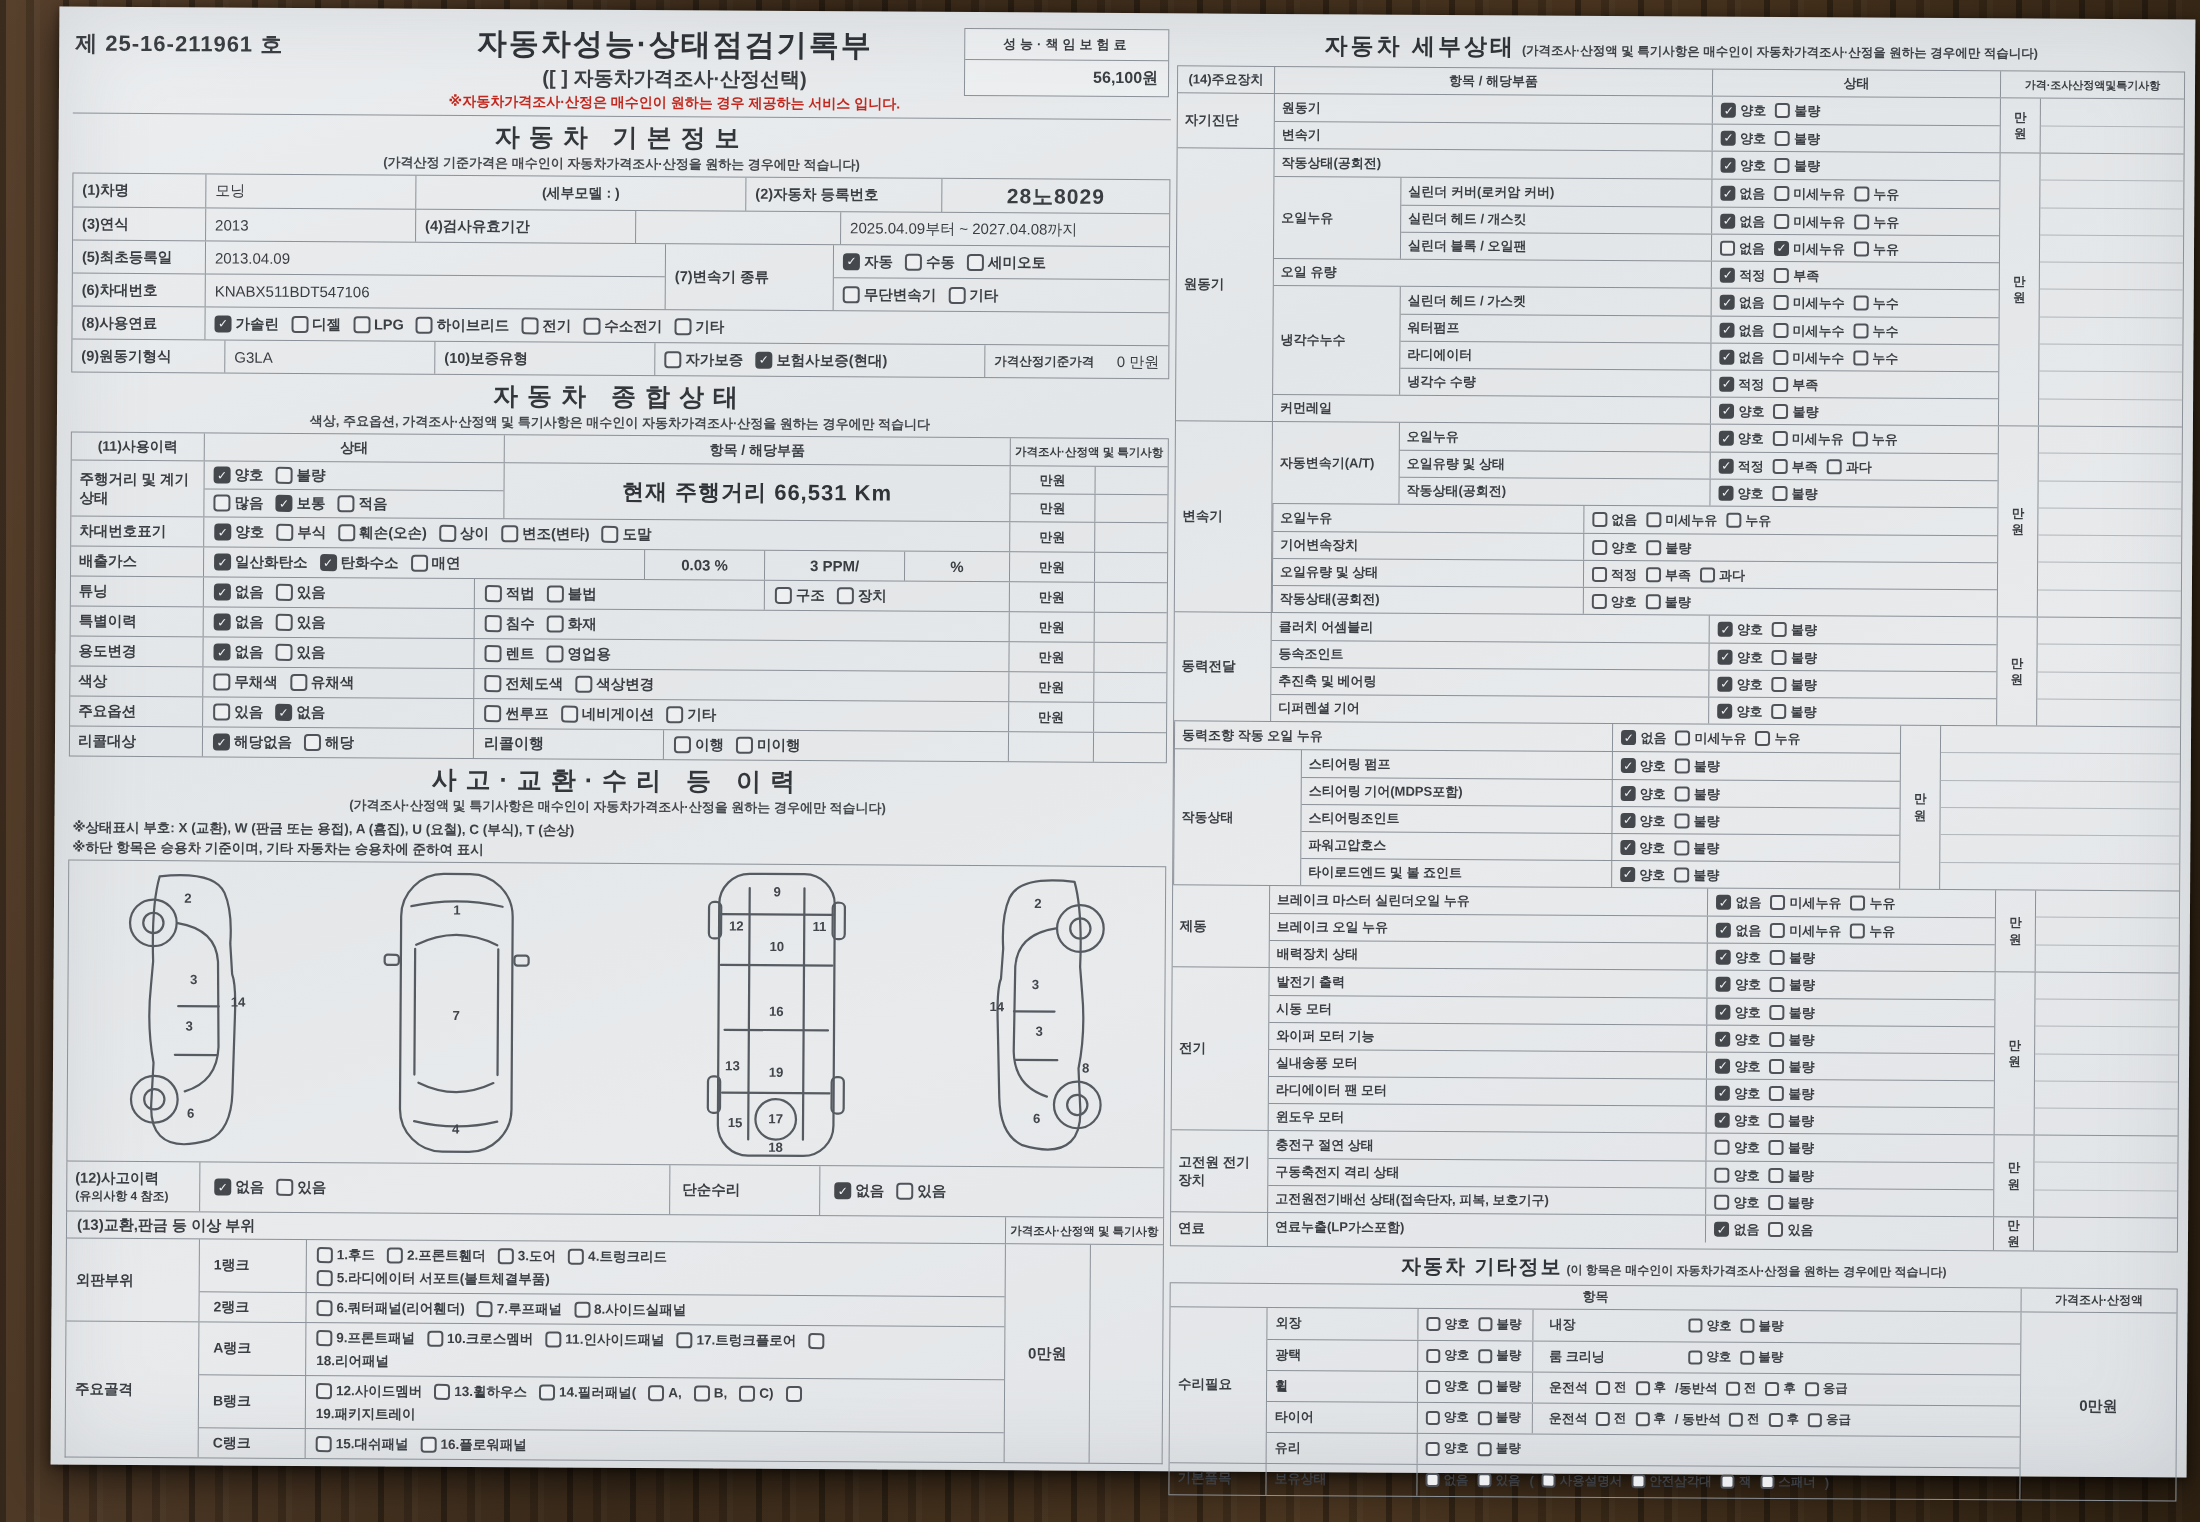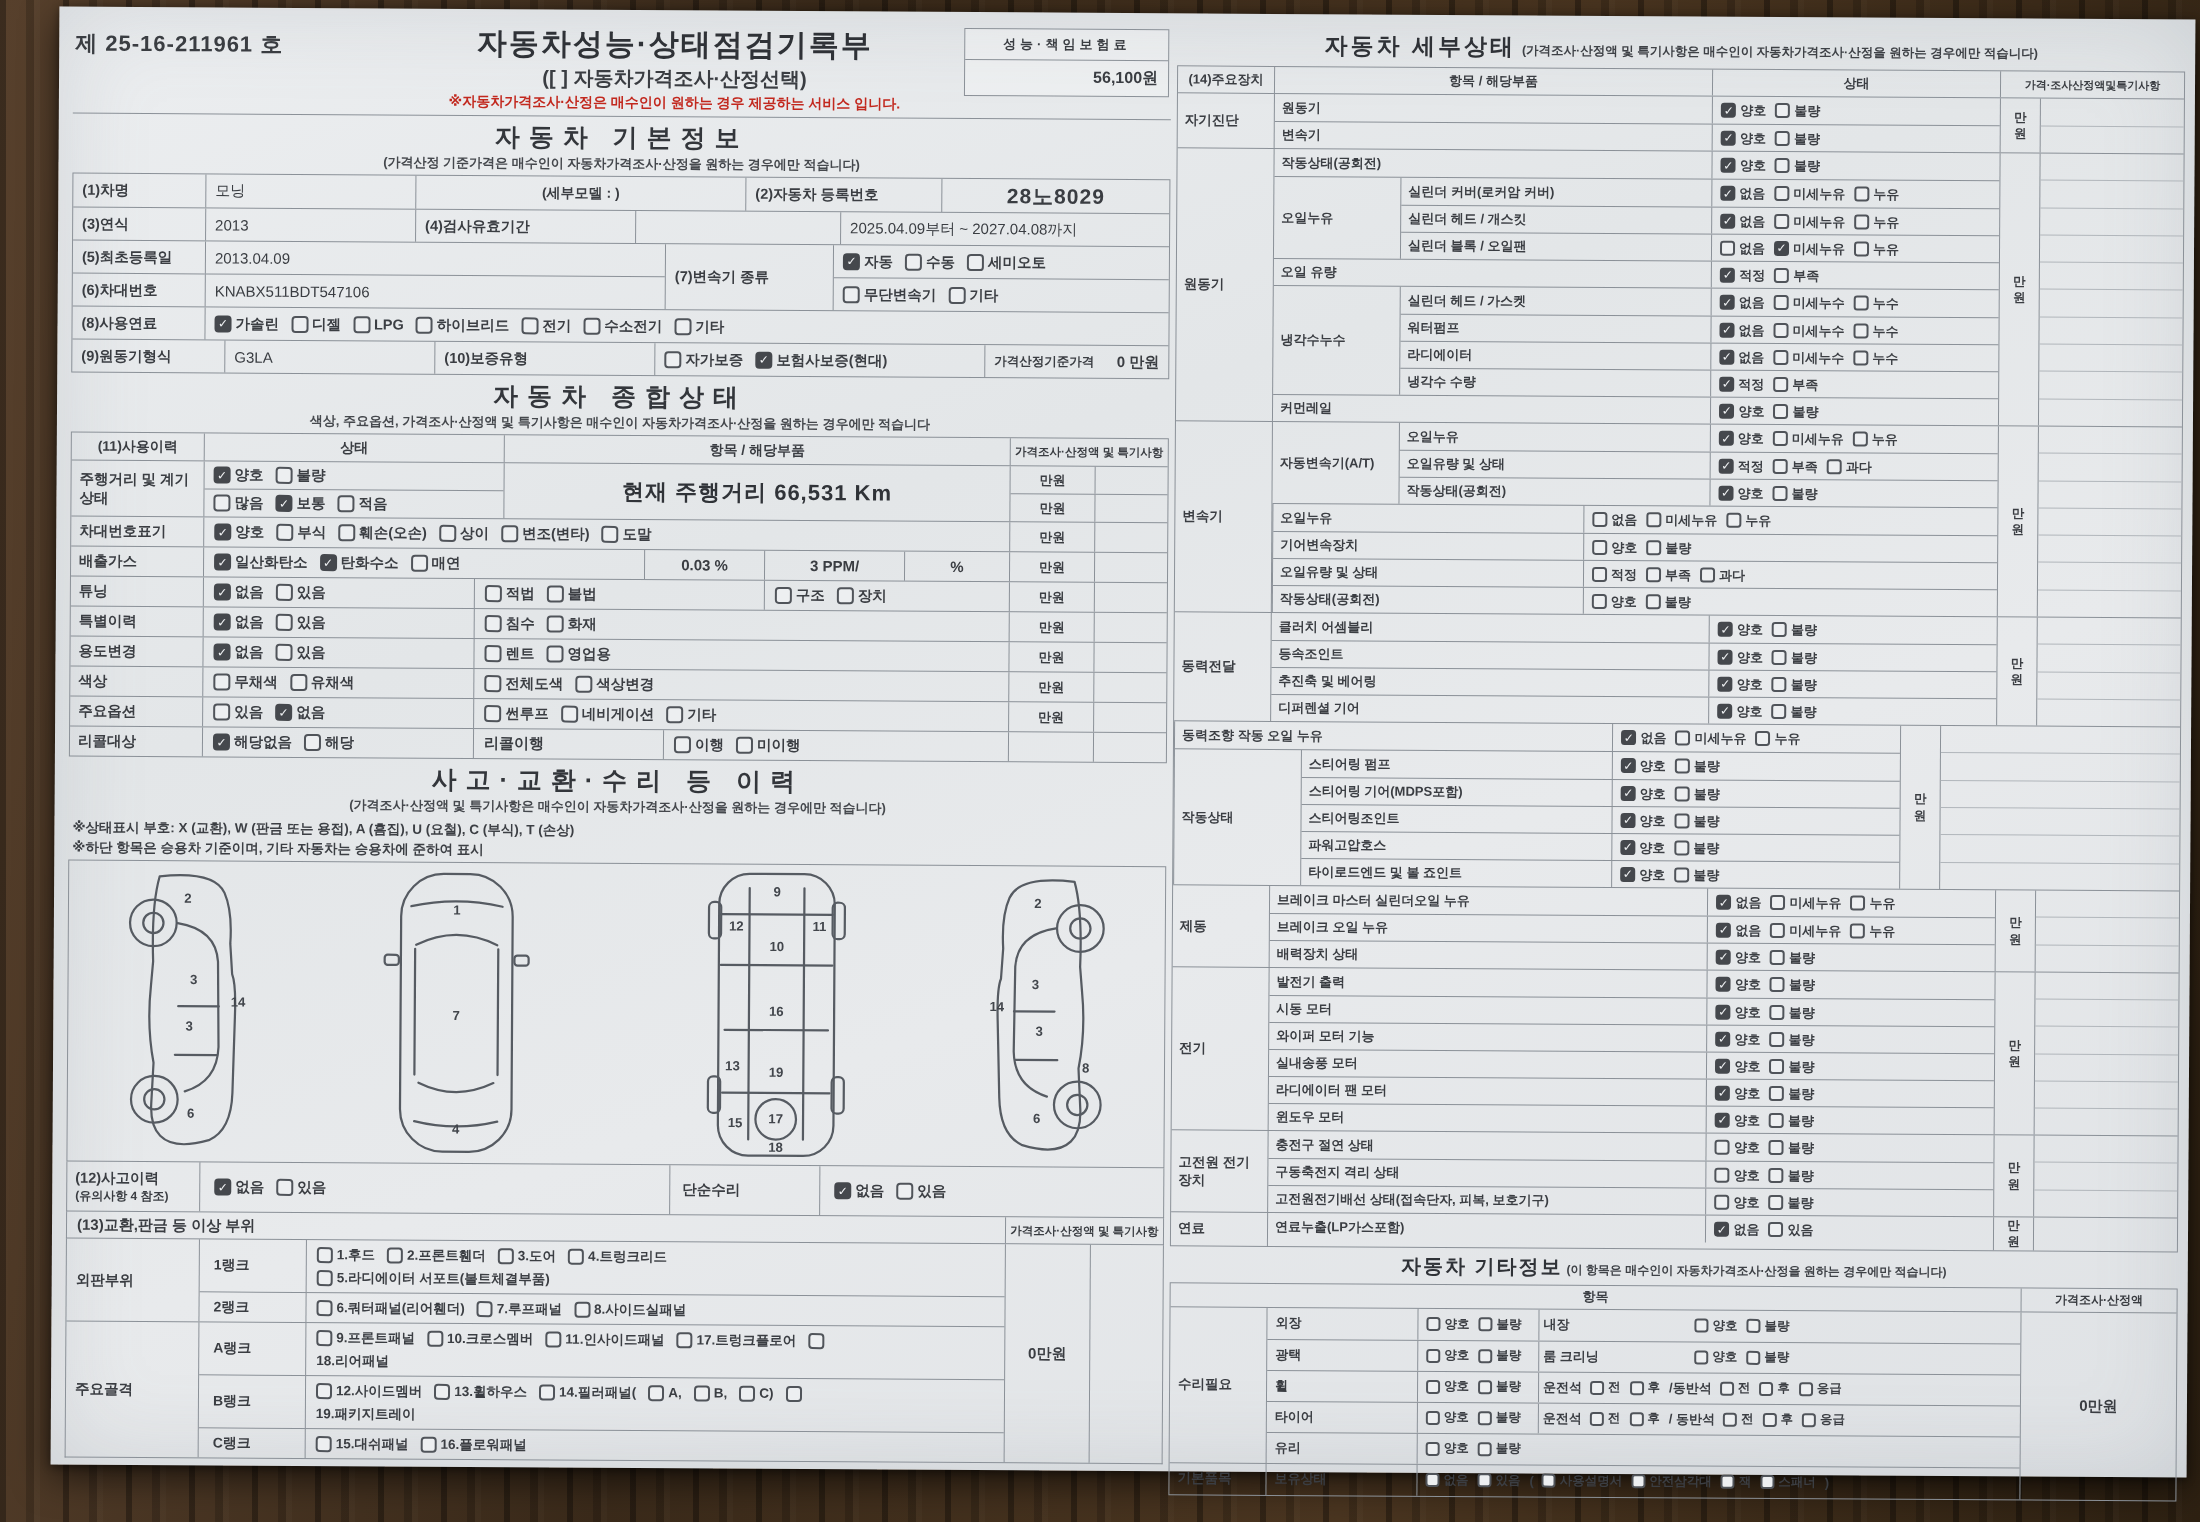--- a/index.html
+++ b/index.html
@@ -43,21 +43,21 @@
 .bc.lbl{font-weight:700;font-size:14.5px}
 .bc.ctr{justify-content:center}
 .bc.sub{font-size:14px;font-weight:600}
 .bc.big{font-size:21px;font-weight:700;letter-spacing:1px}
 .stack{display:flex;flex-direction:column}
 .stkc{flex:1;display:flex;align-items:center;padding:1px 9px;font-size:15px}
 .stkc+.stkc{border-top:1px solid var(--ln)}
 .stkc.lbl{font-weight:700;font-size:14.5px}
 .bc.base{justify-content:space-between}
 .bplbl{font-size:12.5px;font-weight:700}
-.bpval{font-size:15px;font-weight:700}
+.bpval{font-size:15px;font-weight:400}
 .bc.flow{flex-wrap:nowrap}
 
 #overall-table{border:1px solid var(--ln)}
 .orw{display:flex;min-height:30px}
 .orw+.orw{border-top:1px solid var(--ln)}
 .ohd{min-height:27px;font-weight:700}
 .hc{display:flex;align-items:center;justify-content:center;font-size:14px;font-weight:700;padding:0 4px}
 .hc.ph{font-size:11.5px}
 .ohd>*+*{border-left:1px solid var(--ln)}
 .olbl{width:132px;display:flex;align-items:center;padding:0 8px;font-size:14.5px;font-weight:700}
@@ -144,21 +144,21 @@
 .eh2{width:156px;border-left:1px solid var(--ln);display:flex;align-items:center;justify-content:center;font-size:12px;font-weight:700}
 .ebody{display:flex}
 .eleft{flex:1}
 .egrp{display:flex}
 .egname{width:96px;display:flex;align-items:center;padding:0 8px;font-size:13.5px;font-weight:700}
 .erows{flex:1;border-left:1px solid var(--ln)}
 .erow{display:flex;height:31px}
 .eitem{width:150px;display:flex;align-items:center;padding:0 8px;font-size:13px;font-weight:600}
 .eflow{flex:1;border-left:1px solid var(--ln);display:flex;align-items:center;padding:0 8px;overflow:hidden}
 .etx{font-size:13px;font-weight:600;margin-right:8px;display:inline-flex;align-items:center;white-space:nowrap}
-.esep{border-left:1px solid var(--ln);align-self:stretch;padding-left:4px;margin-left:8px}
+.esep{border-left:1px solid var(--ln);align-self:stretch;padding-left:16px;margin-left:2px}
 .eflow .bx{width:14px;height:14px;min-width:14px}
 .eflow .cbl{font-size:12.5px}
 .eprice{width:156px;border-left:1px solid var(--ln);display:flex;align-items:center;justify-content:center;font-size:15px;font-weight:700}
 </style>
 </head>
 <body>
 
 <div class="wood"></div>
 <div class="paper">
 

